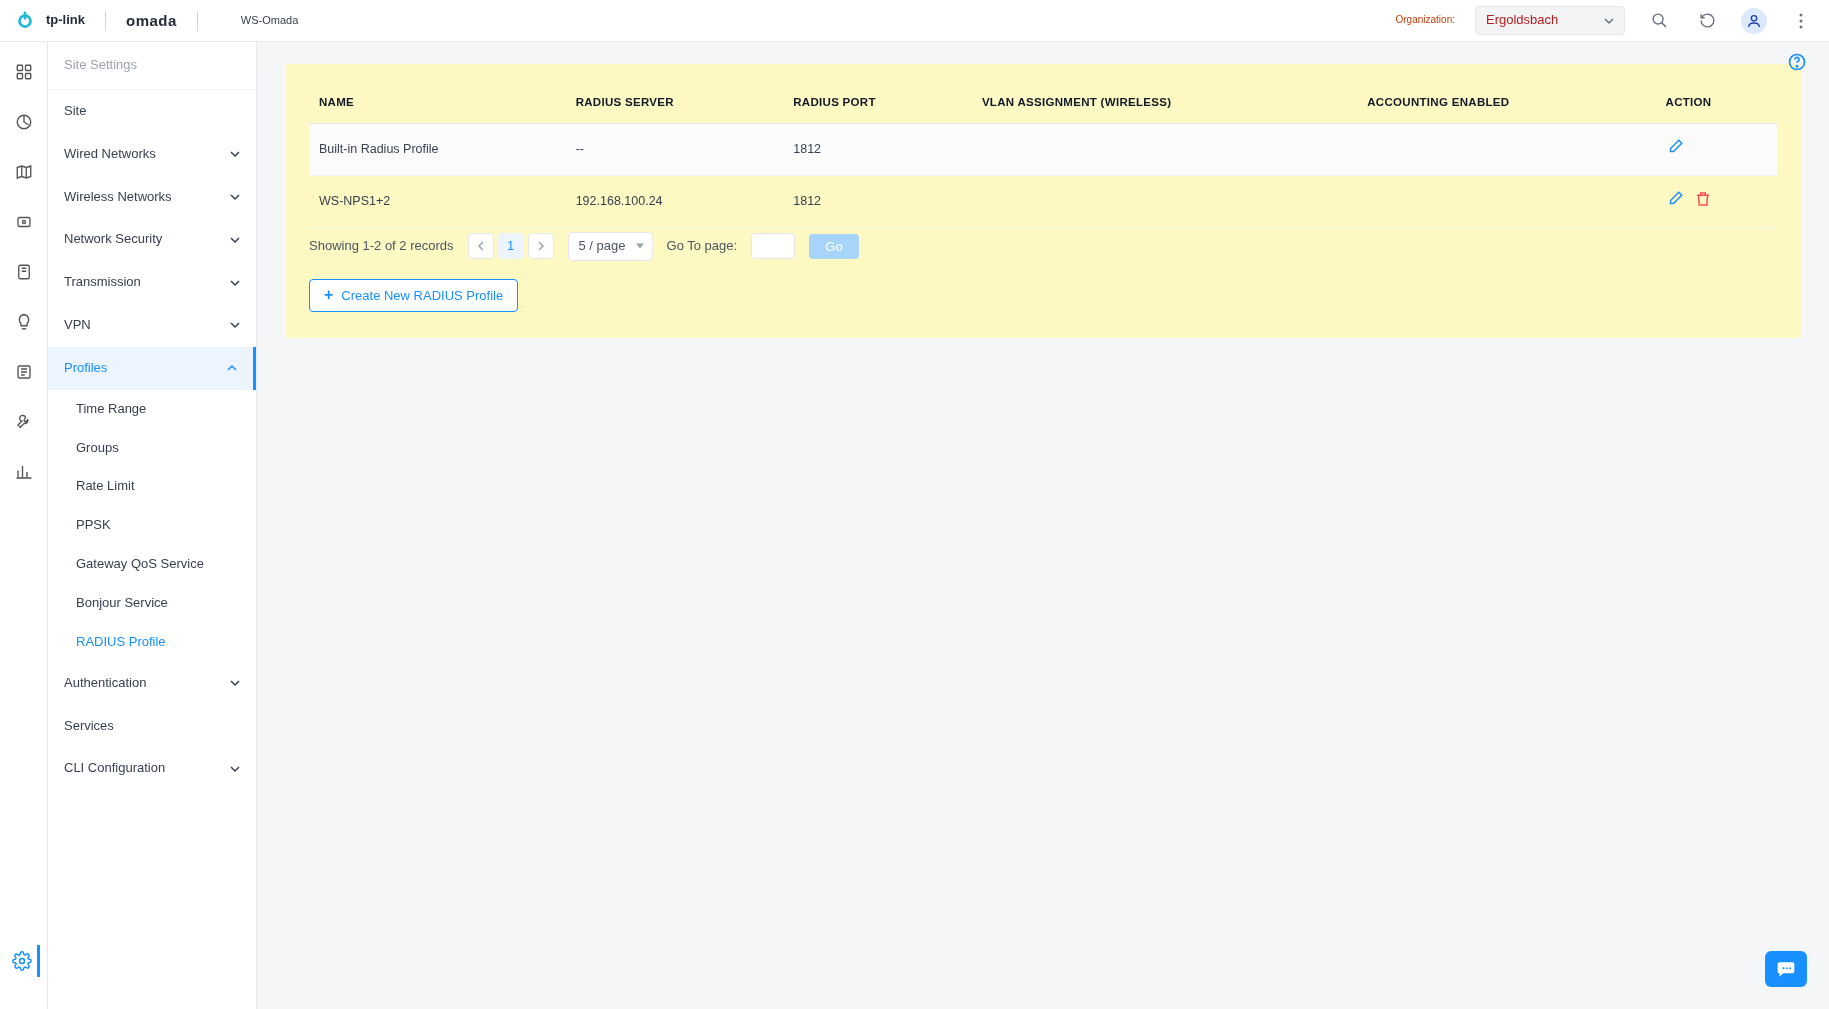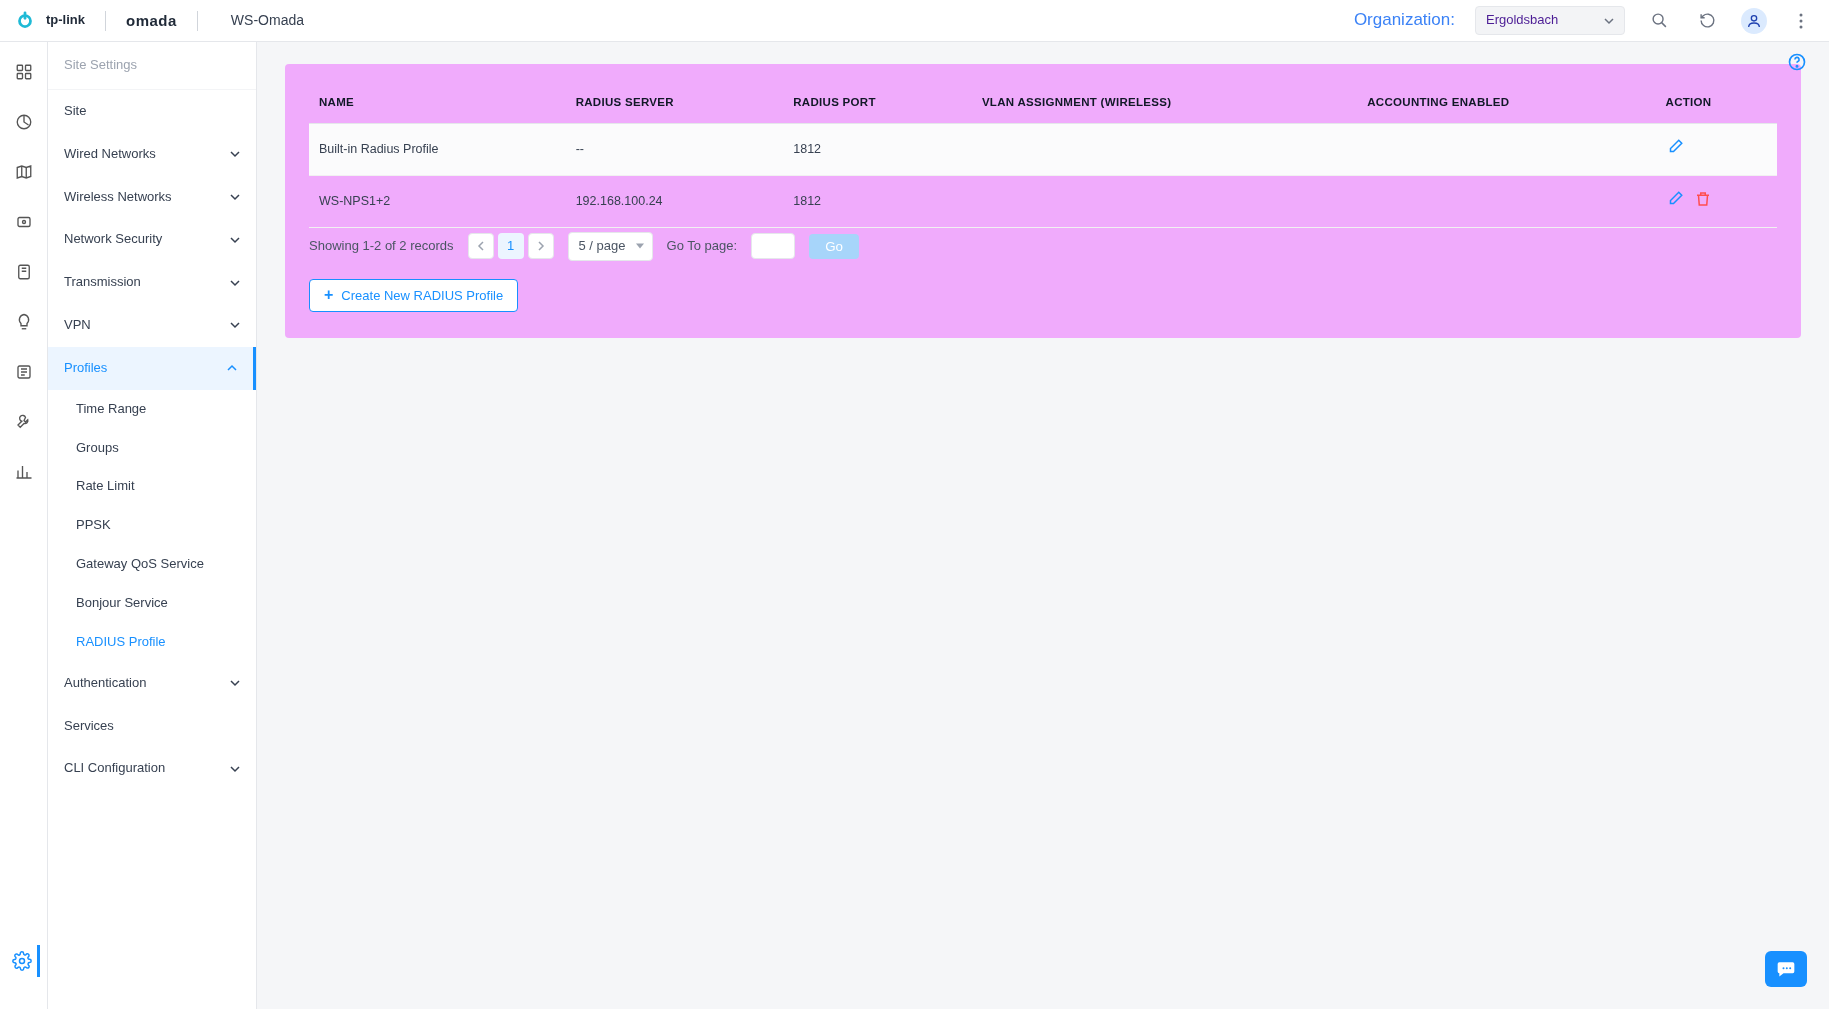--- a/index.html
+++ b/index.html
@@ -12,45 +12,45 @@
   --red:#ff4d4f;
 }
 *{box-sizing:border-box}
 body{margin:0;font:13px/1.45 -apple-system,Segoe UI,Helvetica,Arial,sans-serif;color:var(--text);background:var(--bg);}
 
 .topbar{height:42px;background:#fff;border-bottom:1px solid var(--border);display:flex;align-items:center;padding:0 14px;gap:20px}
 .logo{display:flex;align-items:center;gap:10px}
 .logo svg{display:block}
 .divider{width:1px;height:20px;background:#d1d5db}
 .brand-omada{font-weight:600;letter-spacing:.5px;font-size:15px}
-.site-name{font-size:14px;color:#374151;margin-left:13px}
+.site-name{font-size:11px;color:#374151;margin-left:23px}
 .topbar .spacer{flex:1}
-.org-label{color:#3b82f6;font-size:17px}
-.org-select{display:flex;align-items:center;gap:8px;background:#f3f4f6;border:1px solid #e5e7eb;border-radius:4px;padding:4px 10px;min-width:150px;justify-content:space-between;color:#4c1d95}
+.org-label{color:#c2410c;font-size:10px}
+.org-select{display:flex;align-items:center;gap:8px;background:#f3f4f6;border:1px solid #e5e7eb;border-radius:4px;padding:4px 10px;min-width:150px;justify-content:space-between;color:#b91c1c}
 .icon-btn{width:28px;height:28px;display:flex;align-items:center;justify-content:center;border-radius:4px;color:#6b7280;cursor:pointer}
 .avatar{width:26px;height:26px;border-radius:50%;background:#dbeafe;display:flex;align-items:center;justify-content:center;color:#1e40af;font-weight:600}
 
 .layout{display:flex;height:calc(100vh - 42px);}
 .rail{width:48px;background:#fff;border-right:1px solid var(--border);display:flex;flex-direction:column;align-items:center;padding-top:14px;gap:18px}
 .rail .rail-icon{width:32px;height:32px;display:flex;align-items:center;justify-content:center;color:#555;border-radius:6px;cursor:pointer}
 .rail .rail-icon.active{color:var(--accent);border-right:3px solid var(--accent);border-radius:0}
 .rail .rail-spacer{flex:1}
 
 .sidebar{width:209px;background:#fff;border-right:1px solid var(--border);overflow:auto;padding-bottom:20px}
 .sidebar-title{padding:14px 16px;color:#9ca3af;border-bottom:1px solid #f3f4f6;font-size:13px}
 .nav-item{display:flex;align-items:center;justify-content:space-between;padding:12px 16px;color:#374151;cursor:pointer}
 .nav-item.expanded{background:#ecf5ff;color:var(--accent);border-right:3px solid var(--accent)}
 .nav-sub{padding:10px 16px 10px 28px;color:#374151;cursor:pointer;font-size:13px}
 .nav-sub.active{color:var(--accent)}
 .chev{width:10px;height:10px;display:inline-block}
 .chev svg{display:block}
 
 .content{flex:1;padding:22px 28px 30px;overflow:auto;position:relative}
 .help-top{position:absolute;top:10px;right:22px;color:var(--accent);cursor:pointer}
-.panel{background:#f0abfc;border-radius:4px;padding:18px 24px 26px}
+.panel{background:#fef9c3;border-radius:4px;padding:18px 24px 26px}
 .tbl{width:100%;border-collapse:collapse}
 .tbl th{font-size:11.5px;text-align:left;padding:12px 10px;color:#111827;letter-spacing:.3px;font-weight:700;border-bottom:1px solid var(--border)}
 .tbl td{padding:14px 10px;border-bottom:1px solid #f1f1f1;color:#374151;font-size:12.5px}
 .tbl tr.row-alt{background:#fbfbfc}
 .act{display:flex;gap:10px;align-items:center;justify-content:flex-start}
 .act svg{cursor:pointer}
 .ico-edit{color:var(--accent)}
 .ico-del{color:var(--red)}
 .pager{display:flex;align-items:center;gap:14px;margin-top:4px;color:#4b5563}
 .pg-btn{width:26px;height:26px;border:1px solid #e5e7eb;background:#fff;display:flex;align-items:center;justify-content:center;border-radius:4px;color:#9ca3af;cursor:pointer}

